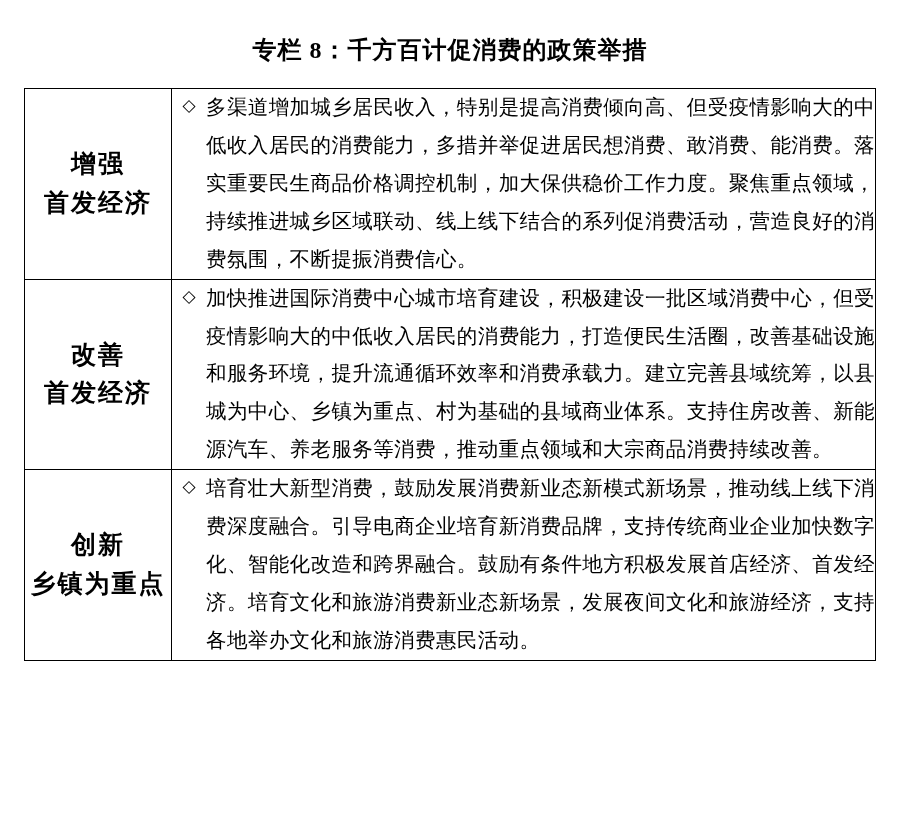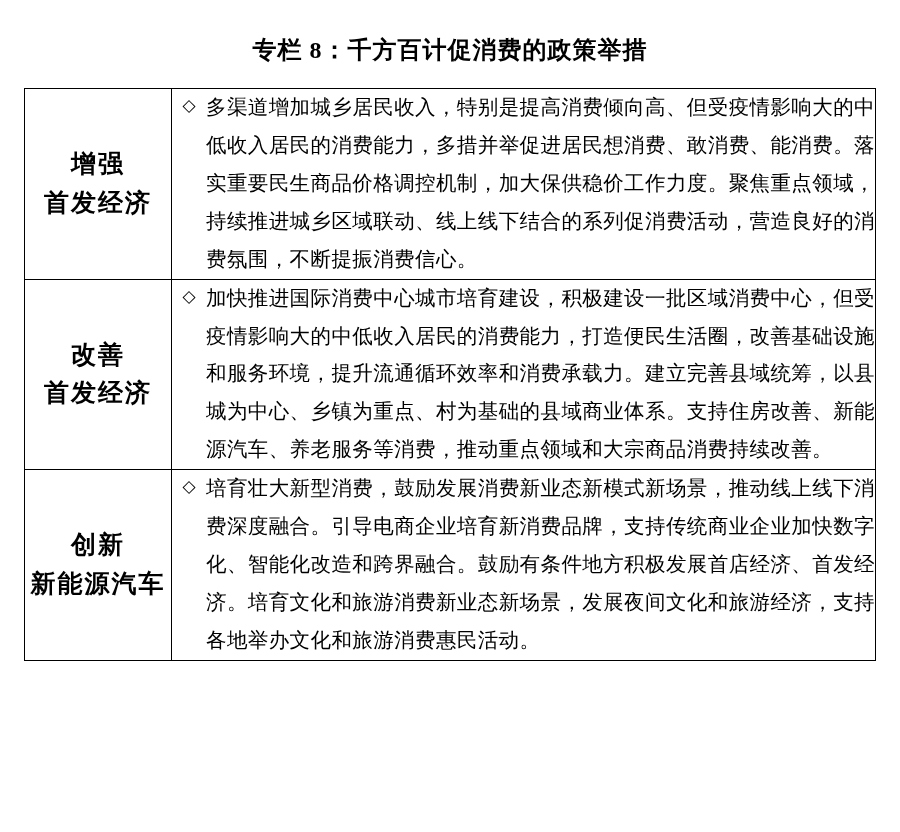--- a/index.html
+++ b/index.html
@@ -109,21 +109,21 @@
         <td class="body-cell">
           <div class="body-inner">
             <span class="bullet">◇</span>
             <span class="para">加快推进国际消费中心城市培育建设，积极建设一批区域消费中心，但受疫情影响大的中低收入居民的消费能力，打造便民生活圈，改善基础设施和服务环境，提升流通循环效率和消费承载力。建立完善县域统筹，以县城为中心、乡镇为重点、村为基础的县域商业体系。支持住房改善、新能源汽车、养老服务等消费，推动重点领域和大宗商品消费持续改善。</span>
           </div>
         </td>
       </tr>
       <tr>
         <td class="label-cell">
           <span class="label-line">创新</span>
-          <span class="label-line">新能源汽车</span>
+          <span class="label-line">乡镇为重点</span>
         </td>
         <td class="body-cell">
           <div class="body-inner">
             <span class="bullet">◇</span>
             <span class="para">培育壮大新型消费，鼓励发展消费新业态新模式新场景，推动线上线下消费深度融合。引导电商企业培育新消费品牌，支持传统商业企业加快数字化、智能化改造和跨界融合。鼓励有条件地方积极发展首店经济、首发经济。培育文化和旅游消费新业态新场景，发展夜间文化和旅游经济，支持各地举办文化和旅游消费惠民活动。</span>
           </div>
         </td>
       </tr>
     </tbody>
   </table>

